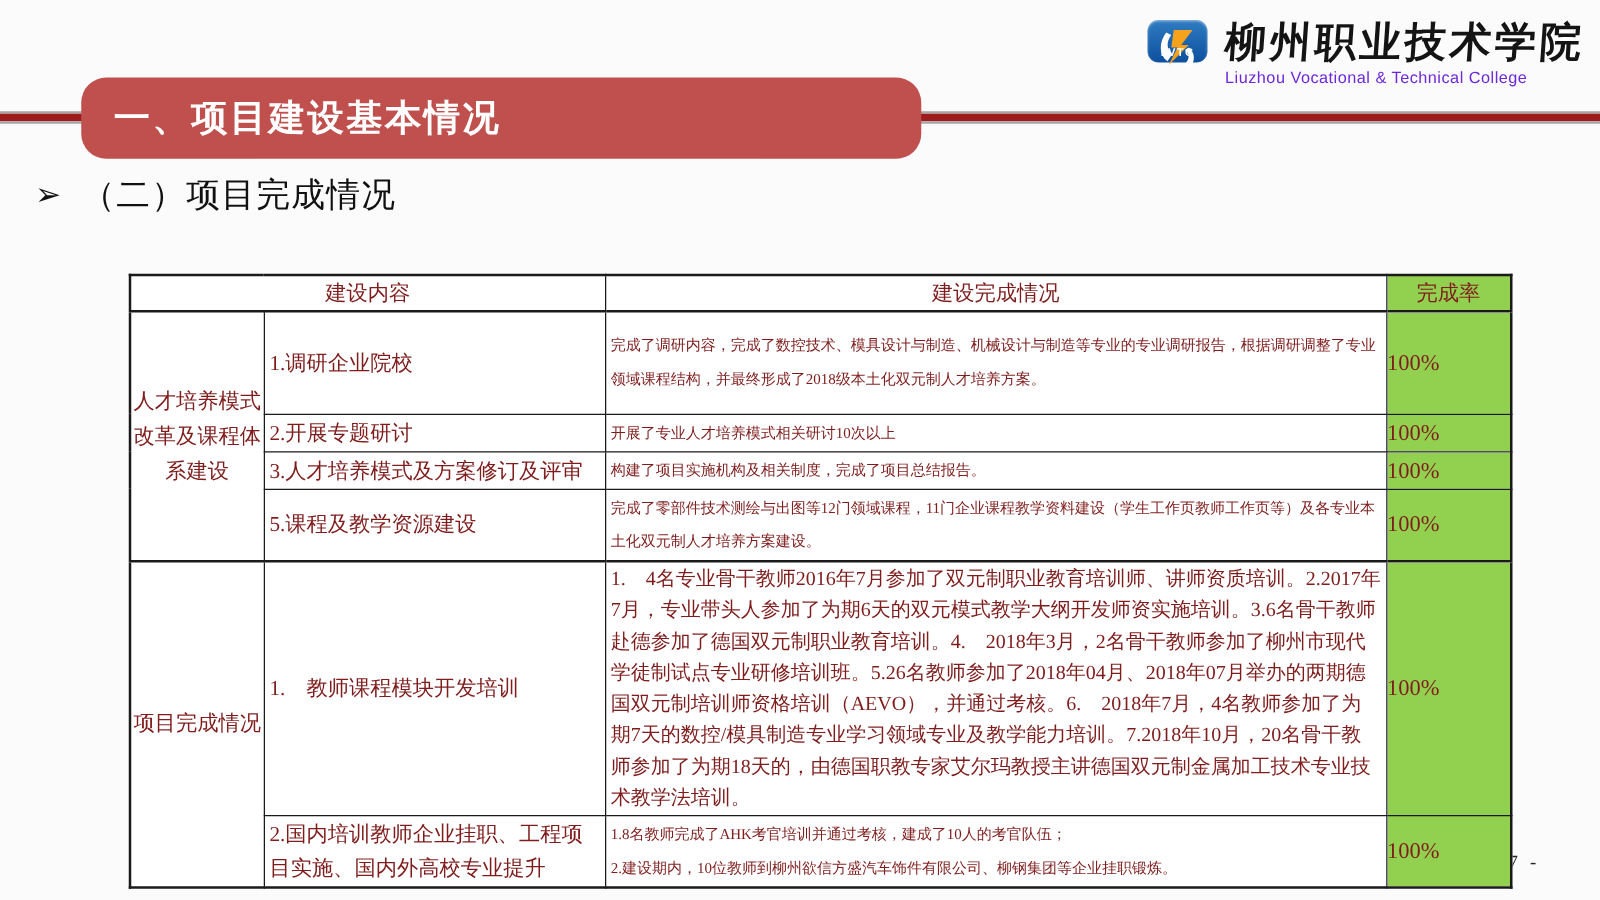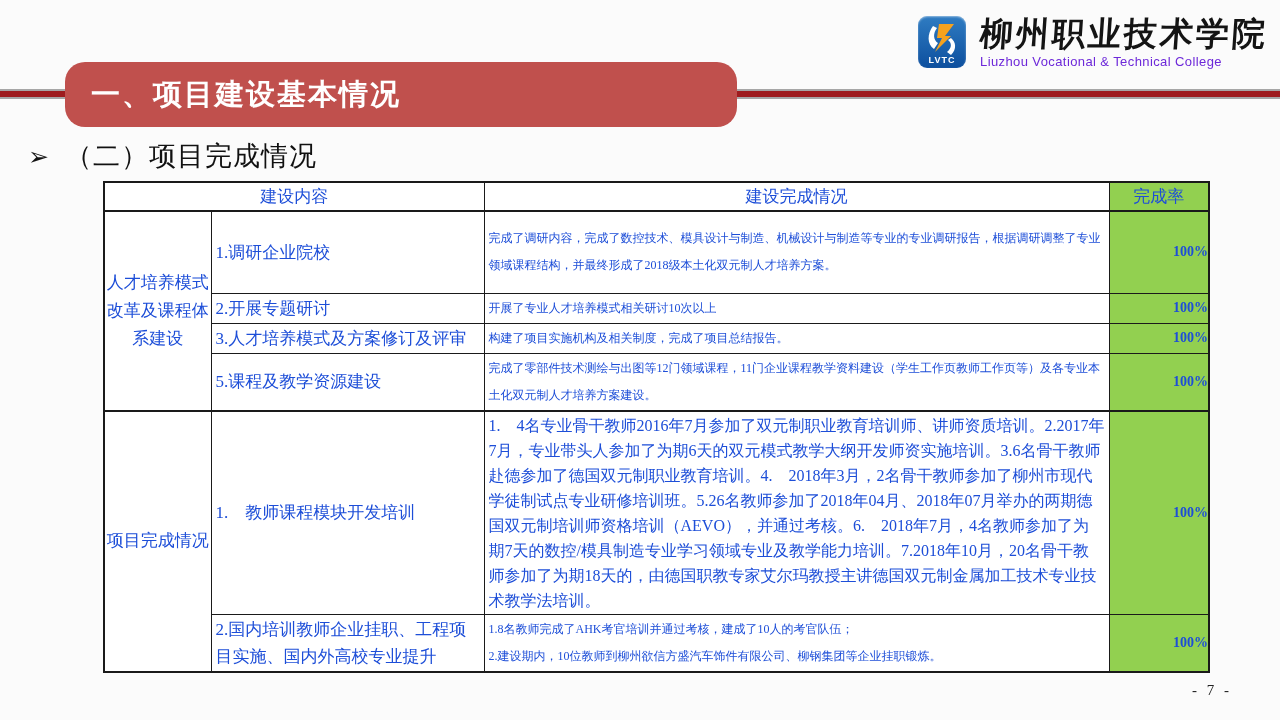--- a/index.html
+++ b/index.html
@@ -13,49 +13,49 @@
 
   
   .banner { position:absolute; left:65px; top:62px; width:672px; height:65px;
             background:#c0504d; border-radius:20px; z-index:2;
             display:flex; align-items:center; padding-left:26px; }
   .banner-title { color:#ffffff; font-size:29px; font-weight:bold; letter-spacing:2px;
                   font-family:Liberation Sans, sans-serif; }
 
   
   .logo { position:absolute; left:918px; top:16px; display:flex; align-items:flex-start; gap:14px; z-index:2; }
-  .badge { width:48px; height:52px; border-radius:9px;
+  .badge { width:48px; height:34px; border-radius:9px;
            background:linear-gradient(180deg,#2f7cc2 0%,#0d4f9e 100%);
            position:relative; box-shadow:inset 0 1px 2px rgba(255,255,255,.5); }
   .badge svg { position:absolute; left:0; top:0; }
   .badge-abbr { position:absolute; left:0; right:0; bottom:3px; text-align:center;
                 color:#ffffff; font-size:9px; font-weight:bold; letter-spacing:1px; }
   .logo-cn { font-family:"DejaVu Serif", serif; font-weight:bold; font-size:33px;
              color:#141414; letter-spacing:3px; line-height:36px; transform:skewX(-4deg); }
   .logo-en { font-size:13px; color:#6d28d9; letter-spacing:0.4px; margin-top:2px; }
 
   
   .section { position:absolute; left:28px; top:138px; display:flex; align-items:center; gap:16px; z-index:2; }
   .section-bullet { font-size:25px; color:#111; line-height:34px; }
   .section-title { font-family:"Liberation Serif","DejaVu Serif",serif; font-size:27px;
                    color:#111; letter-spacing:1px;text-align:center; }
 
   
   .table-wrap { position:absolute; left:103px; top:181px; z-index:2; }
   table { border-collapse:collapse; table-layout:fixed; width:1105px; background:#ffffff;
-          font-family:"Liberation Serif","DejaVu Serif",serif; color:#1d4ed8; }
+          font-family:"Liberation Serif","DejaVu Serif",serif; color:#7f1d1d;margin-top:38px; }
   th, td { border:1px solid #1a1a1a; vertical-align:middle; overflow:hidden; }
   table { border:2px solid #1a1a1a; }
   tr.head th { border-bottom:2px solid #1a1a1a; font-weight:normal; font-size:17px; text-align:center; }
   tr.g2 td { border-top:2px solid #1a1a1a; }
   td.group { text-align:center; font-size:17px; line-height:28px; padding:0 1px; }
   td.item  { text-align:left; font-size:17px; line-height:27px; padding:1px 4px; }
   td.detail{ text-align:left; font-size:12px; line-height:27px; padding:1px 4px; white-space:pre-line; }
   td.detail.tight { font-size:16px; line-height:25px; }
-  .rate { background:#92d050; text-align:right; font-size:14px;font-weight:bold; }
+  .rate { background:#92d050; text-align:left; font-size:18px; }
 
   
   .pagenum { position:absolute; left:1192px; top:682px; font-size:15px; color:#222;
              font-family:"Liberation Serif","DejaVu Serif",serif; letter-spacing:3px; }
 </style>
 </head>
 <body>
 
 <div class="slide">
 

